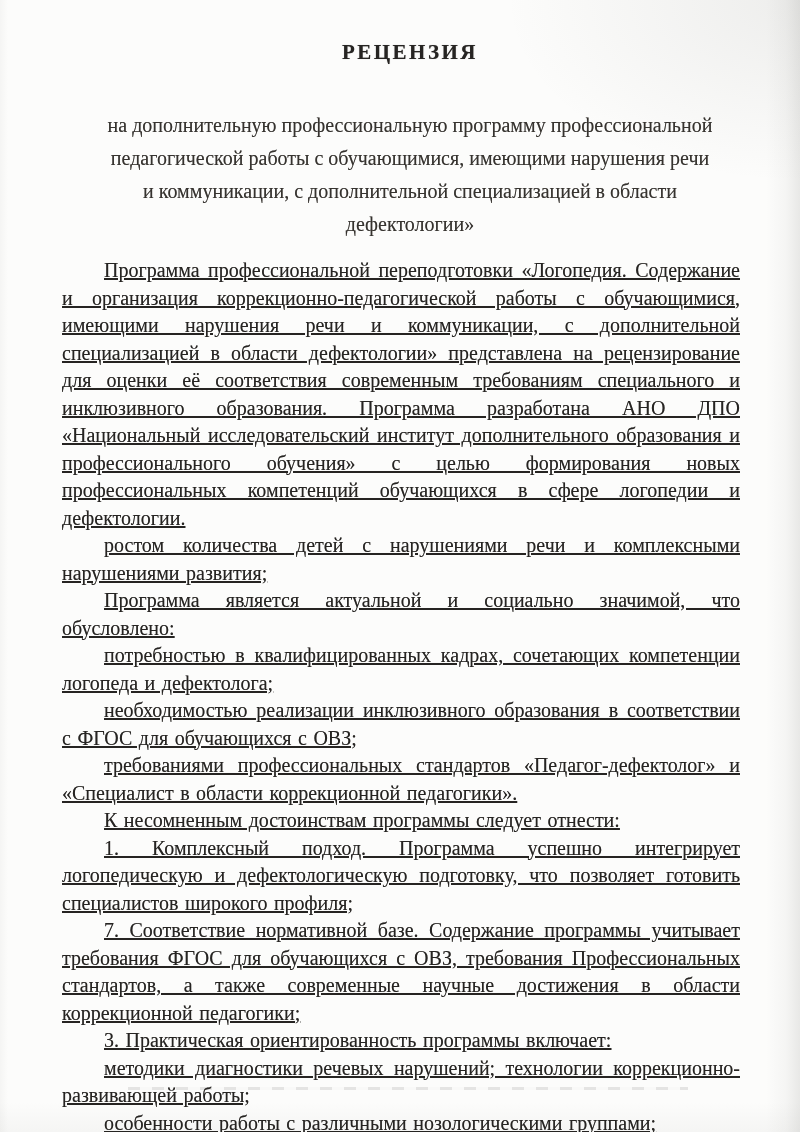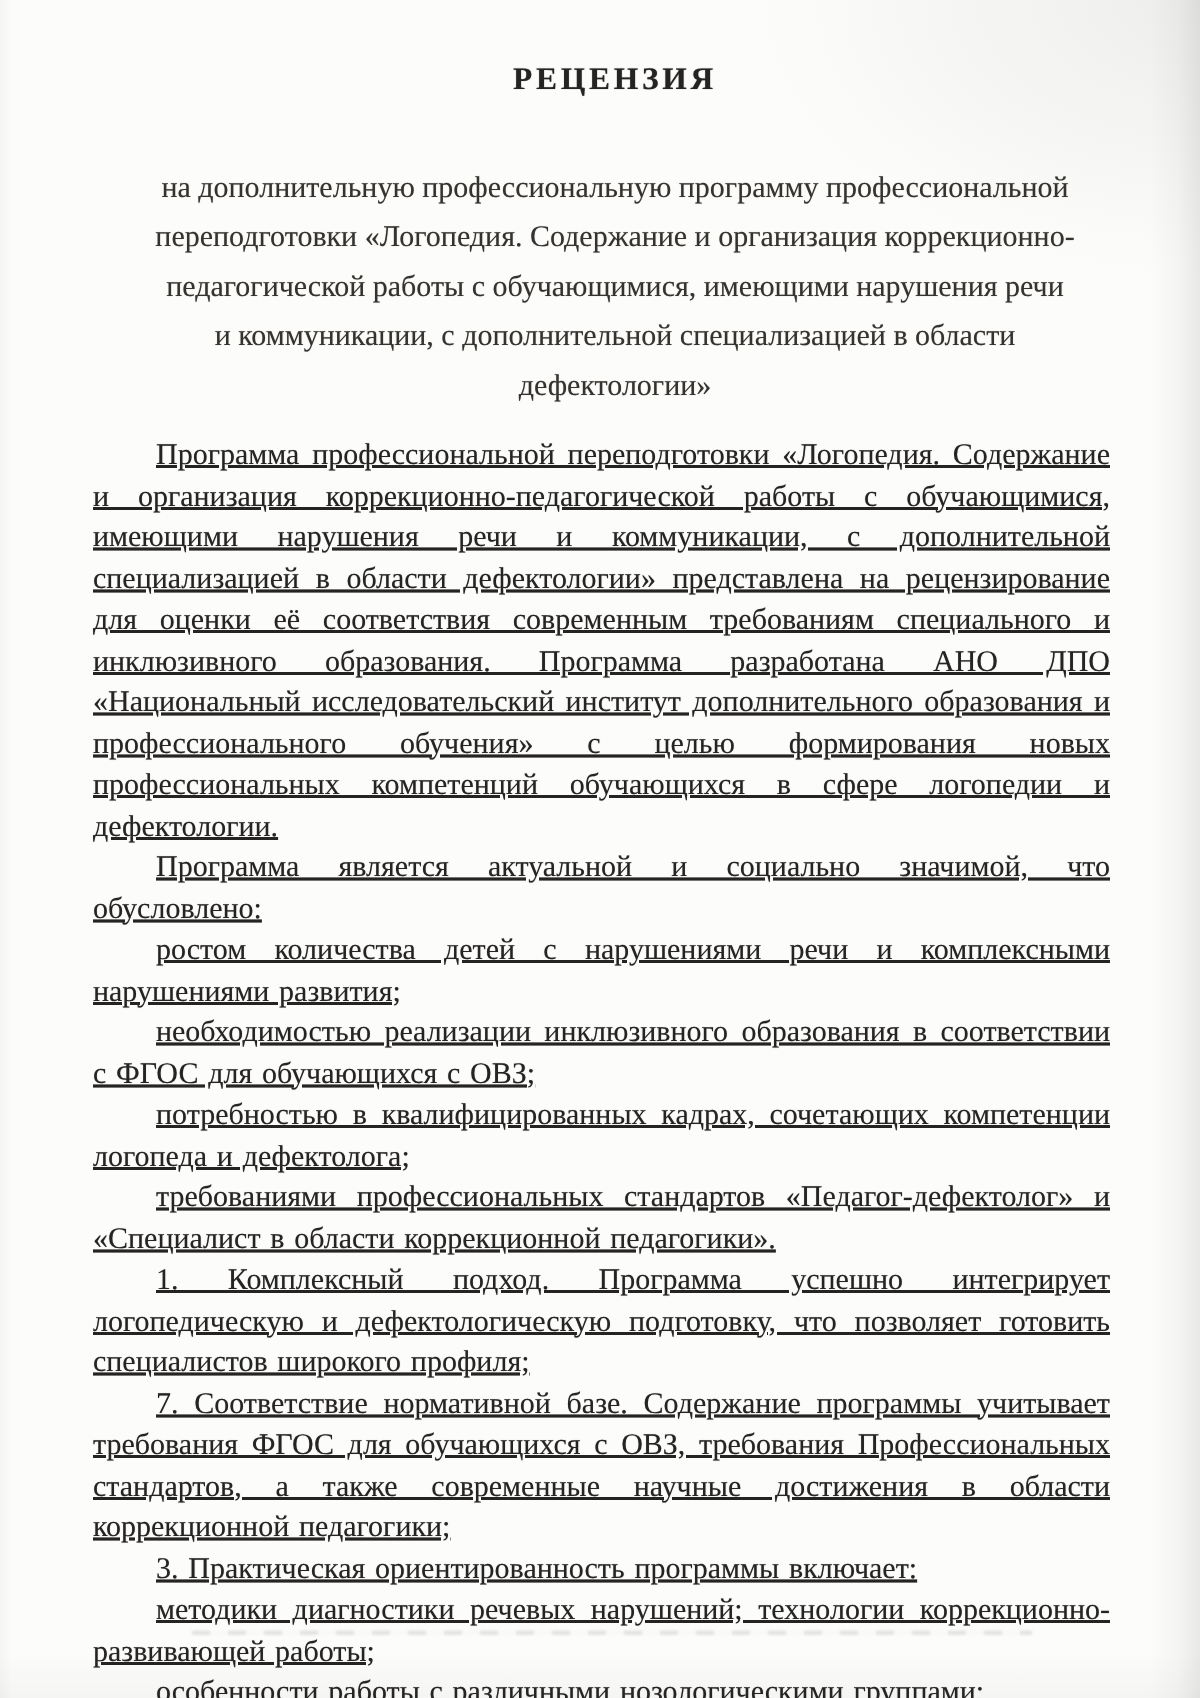--- a/index.html
+++ b/index.html
@@ -86,34 +86,34 @@
 <body>
 
 <div class="page">
   <div class="content">
 
     <div class="head">
       <h1 class="doc-title">РЕЦЕНЗИЯ</h1>
 
       <div class="subtitle">
         <div>на дополнительную профессиональную программу профессиональной</div>
-        <div>переподготовки «Логопедия. Содержание и организация коррекционно-</div>
         <div>педагогической работы с обучающимися, имеющими нарушения речи</div>
         <div>и коммуникации, с дополнительной специализацией в области</div>
         <div>дефектологии»</div>
       </div>
     </div>
 
     <div class="body-text">
       <p>Программа профессиональной переподготовки «Логопедия. Содержание и организация коррекционно-педагогической работы с обучающимися, имеющими нарушения речи и коммуникации, с дополнительной специализацией в области дефектологии» представлена на рецензирование для оценки её соответствия современным требованиям специального и инклюзивного образования. Программа разработана АНО ДПО «Национальный исследовательский институт дополнительного образования и профессионального обучения» с целью формирования новых профессиональных компетенций обучающихся в сфере логопедии и дефектологии.</p>
+      <p>ростом количества детей с нарушениями речи и комплексными нарушениями развития;</p>
       <p>Программа является актуальной и социально значимой, что обусловлено:</p>
-      <p>ростом количества детей с нарушениями речи и комплексными нарушениями развития;</p>
+      <p>потребностью в квалифицированных кадрах, сочетающих компетенции логопеда и дефектолога;</p>
       <p>необходимостью реализации инклюзивного образования в соответствии с ФГОС для обучающихся с ОВЗ;</p>
-      <p>потребностью в квалифицированных кадрах, сочетающих компетенции логопеда и дефектолога;</p>
       <p>требованиями профессиональных стандартов «Педагог-дефектолог» и «Специалист в области коррекционной педагогики».</p>
+      <p>К несомненным достоинствам программы следует отнести:</p>
       <p>1. Комплексный подход. Программа успешно интегрирует логопедическую и дефектологическую подготовку, что позволяет готовить специалистов широкого профиля;</p>
       <p>7. Соответствие нормативной базе. Содержание программы учитывает требования ФГОС для обучающихся с ОВЗ, требования Профессиональных стандартов, а также современные научные достижения в области коррекционной педагогики;</p>
       <p>3. Практическая ориентированность программы включает:</p>
       <p>методики диагностики речевых нарушений; технологии коррекционно-развивающей работы;</p>
       <p>особенности работы с различными нозологическими группами;</p>
     </div>
 
   </div>
 
   <div class="artifact-line"></div>

